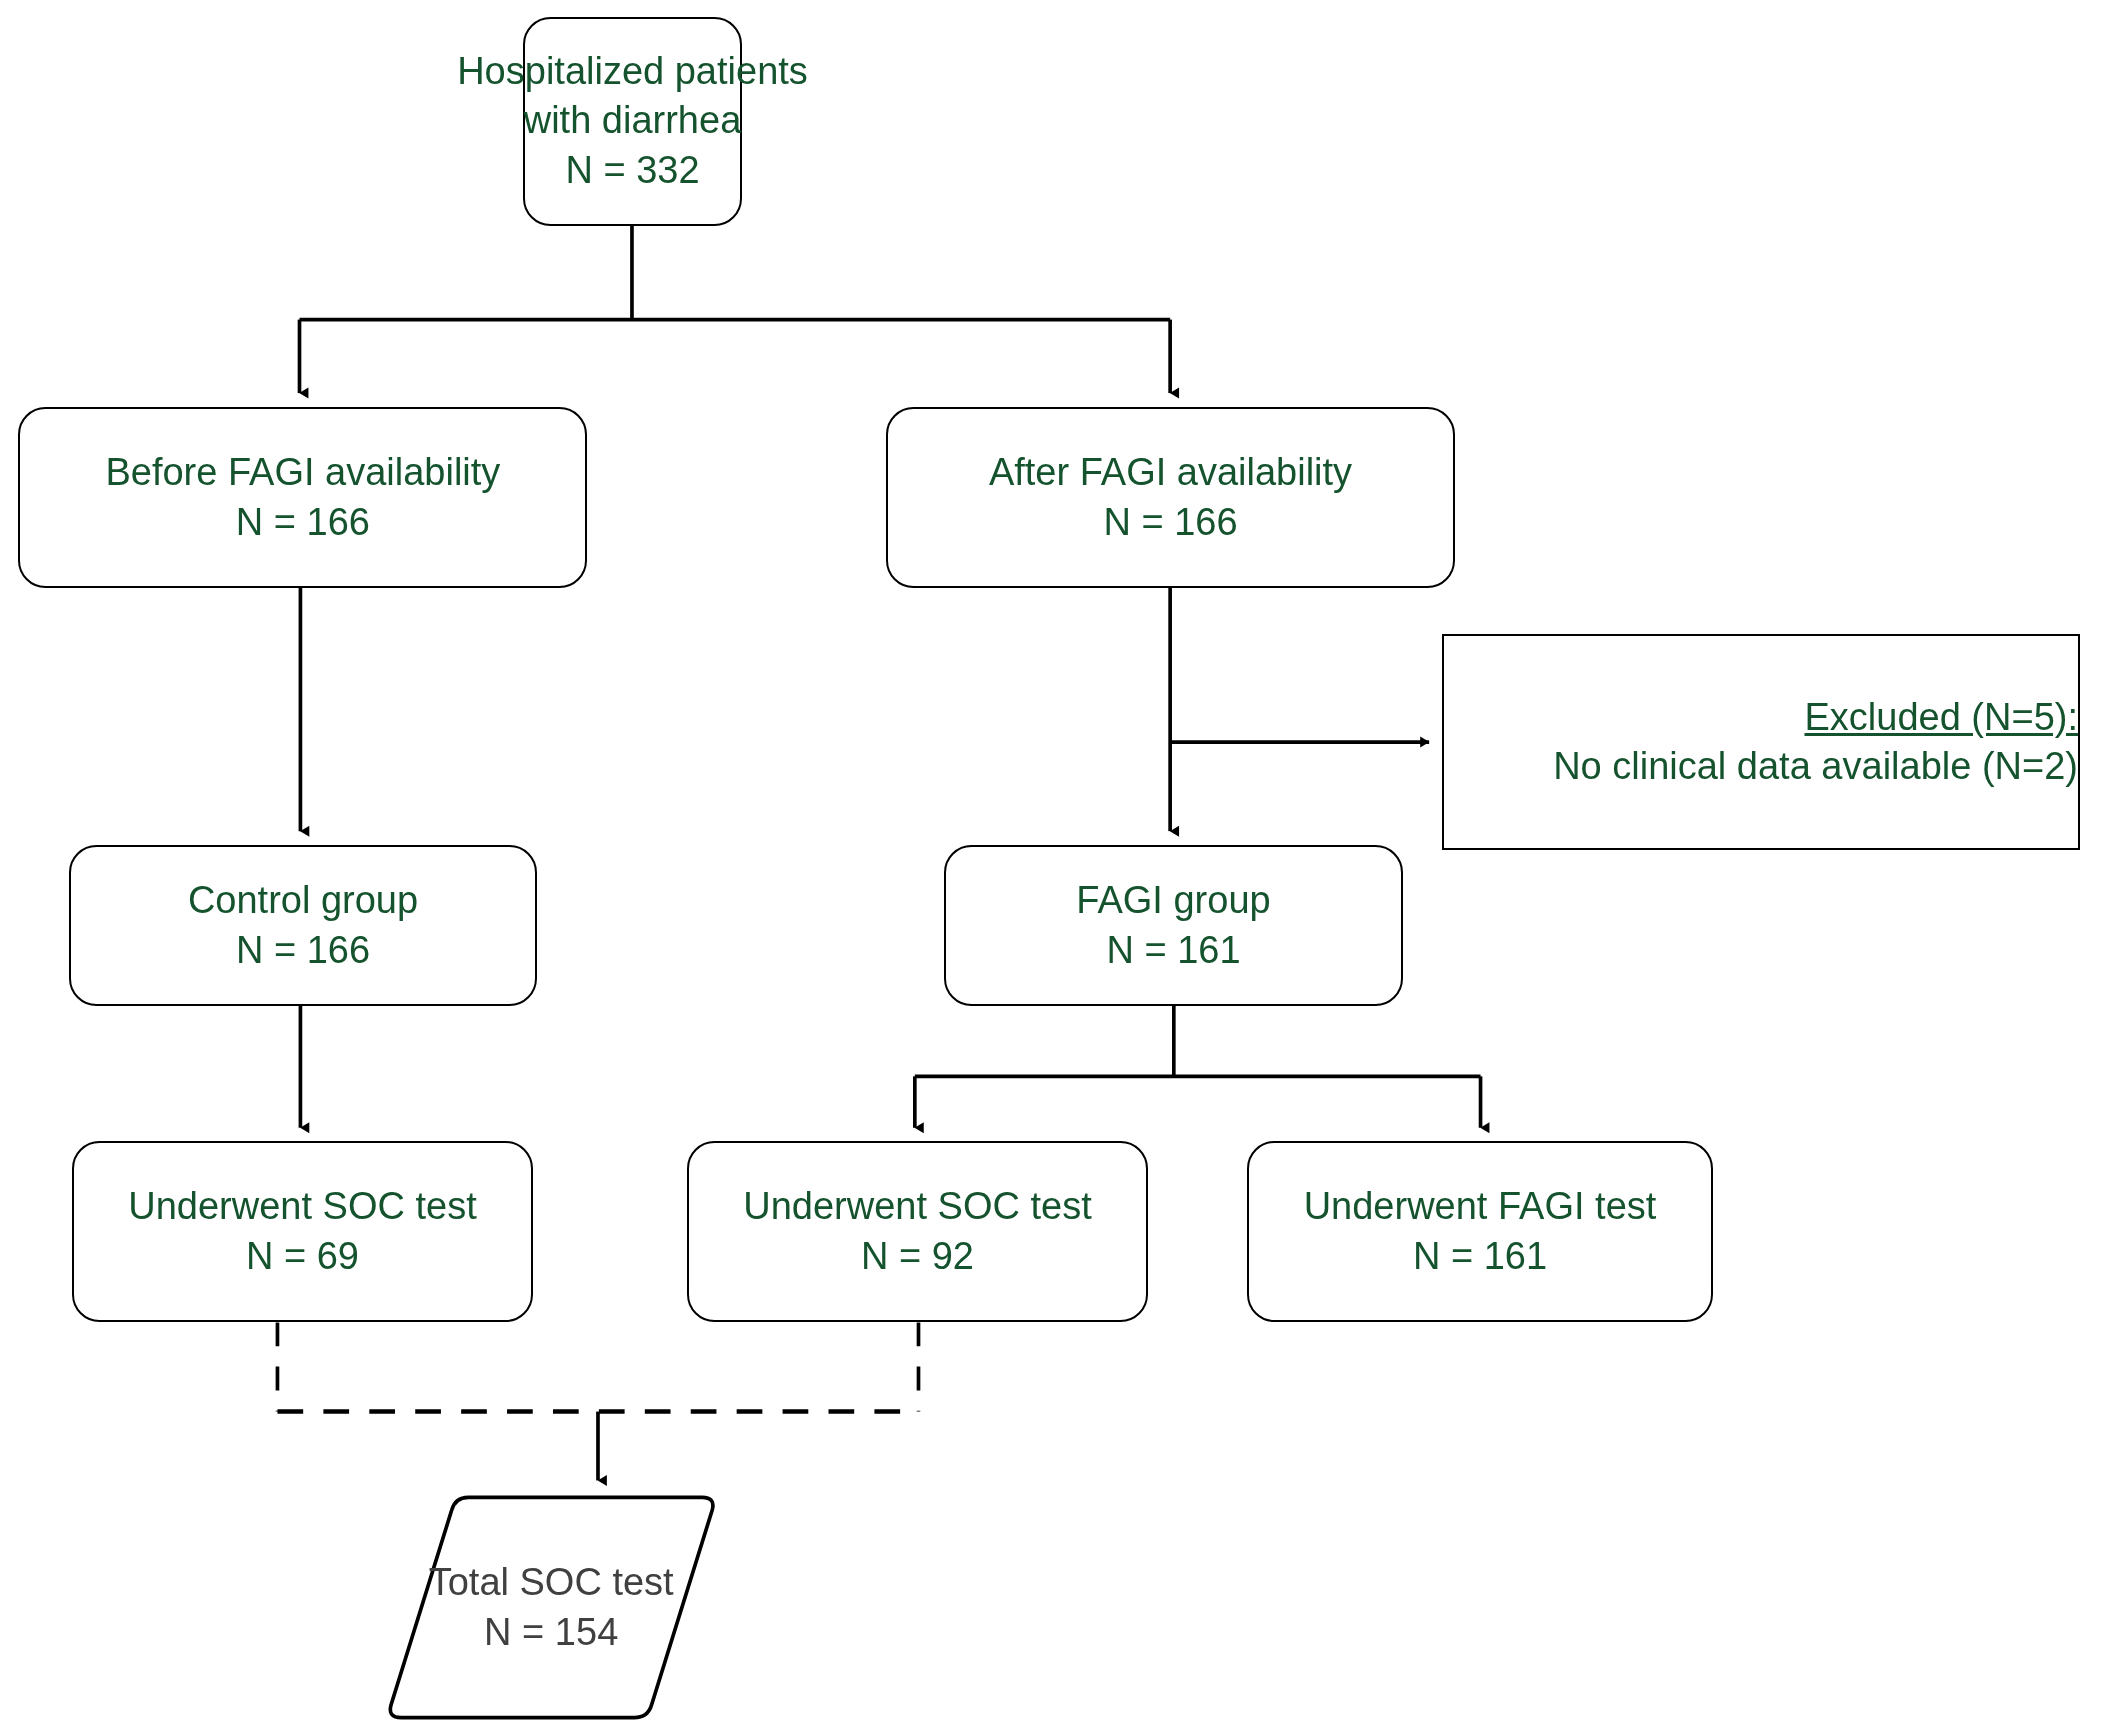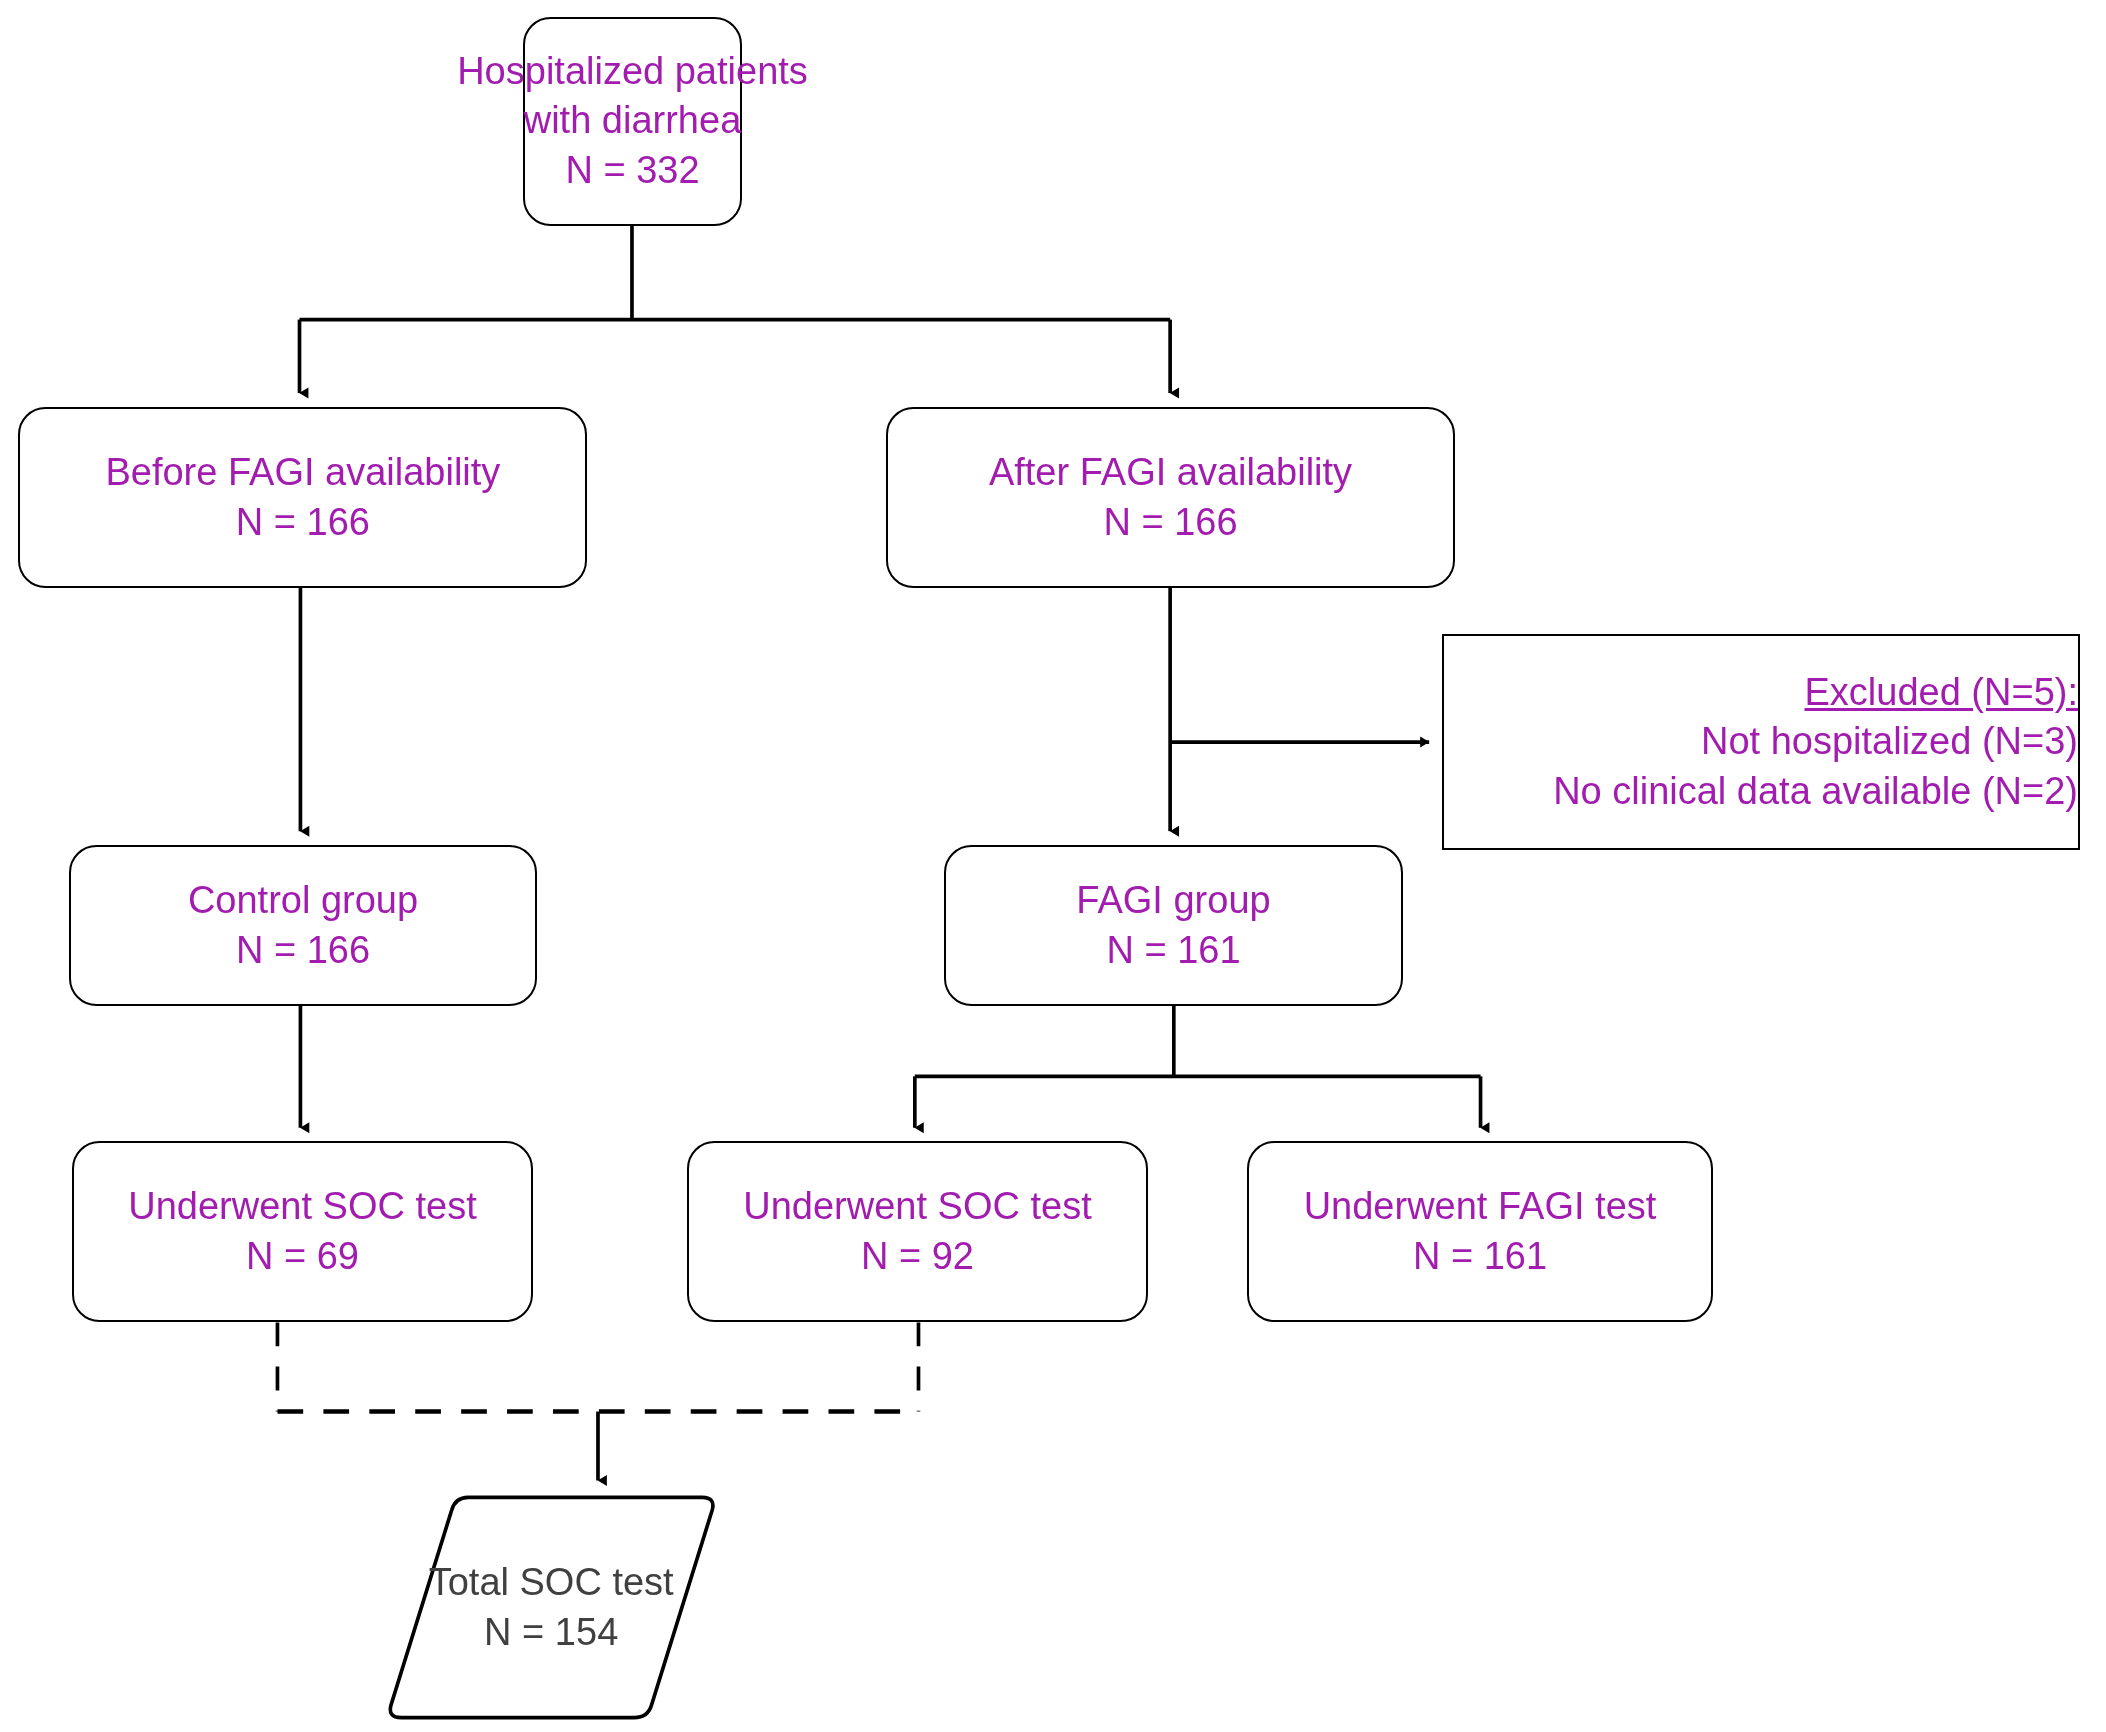--- a/index.html
+++ b/index.html
@@ -18,21 +18,21 @@
   .node {
     position: absolute;
     box-sizing: border-box;
     border: 2.8px solid #000000;
     background: #ffffff;
     display: flex;
     flex-direction: column;
     align-items: center;
     justify-content: center;
     text-align: center;
-    color: #a21caf;
+    color: #14532d;
     font-size: 38px;
     line-height: 1.30;
     z-index: 3;
   }
   .node.rounded { border-radius: 27.5px; }
   .node.square  { border-radius: 0; align-items: flex-end; }
   .node .ln { display: block; white-space: nowrap; }
   .node .ln.under { text-decoration: underline; text-underline-offset: 2.8px; }
 
   
@@ -109,21 +109,20 @@
     <span class="ln">N = 166</span>
   </div>
 
   <div class="node rounded" style="left:886px; top:407px; width:569px; height:181px;">
     <span class="ln">After FAGI availability</span>
     <span class="ln">N = 166</span>
   </div>
 
   <div class="node square" style="left:1442px; top:634px; width:638px; height:216px;">
     <span class="ln under">Excluded (N=5):</span>
-    <span class="ln">Not hospitalized (N=3)</span>
     <span class="ln">No clinical data available (N=2)</span>
   </div>
 
   <div class="node rounded" style="left:69px; top:845px; width:468px; height:161px;">
     <span class="ln">Control group</span>
     <span class="ln">N = 166</span>
   </div>
 
   <div class="node rounded" style="left:944px; top:845px; width:459px; height:161px;align-items:center;">
     <span class="ln">FAGI group</span>

